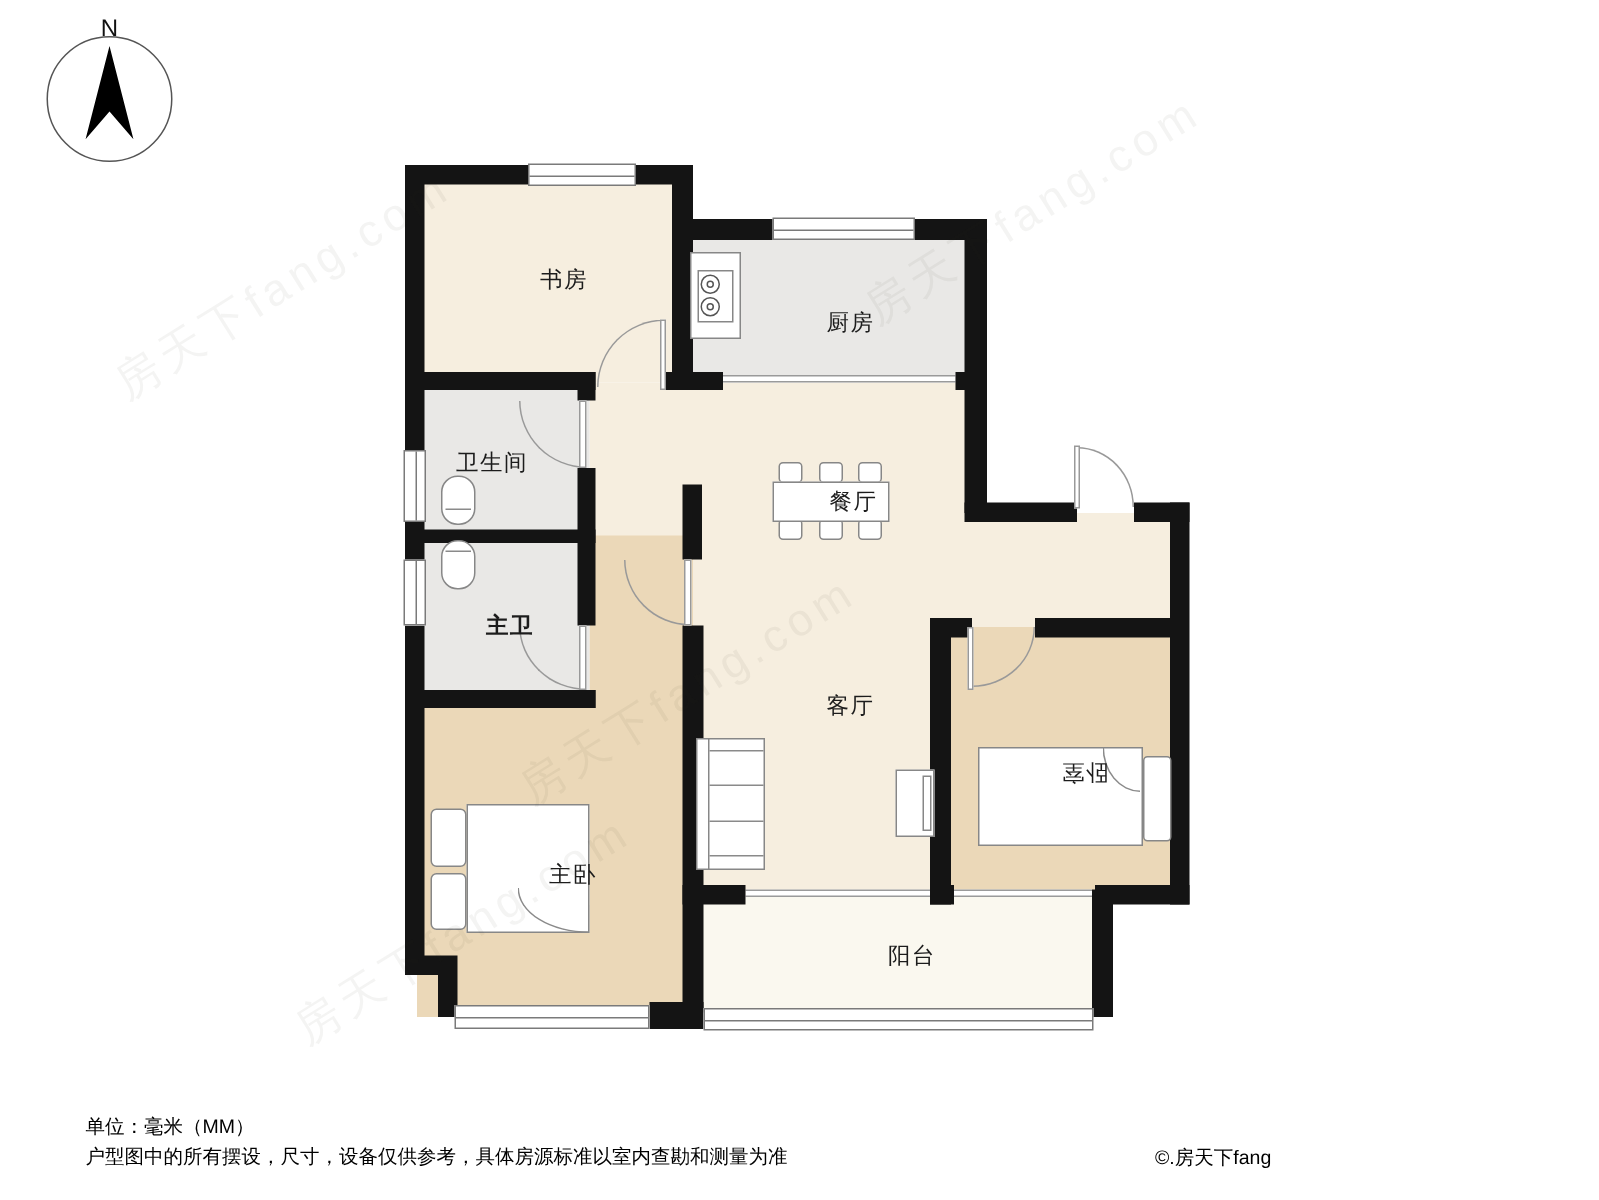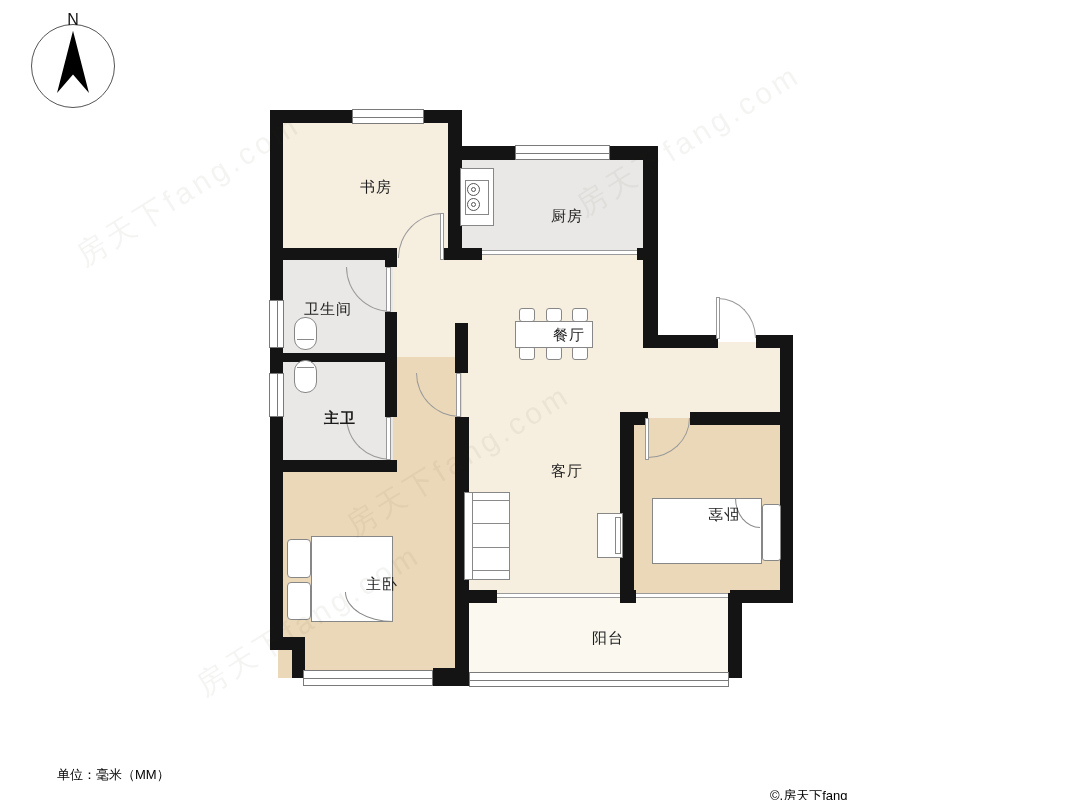--- a/index.html
+++ b/index.html
@@ -29,21 +29,21 @@
   .fold{position:absolute;border-left:1px solid #8a8a8a;border-bottom:1px solid #8a8a8a;border-bottom-left-radius:100%;box-sizing:border-box;z-index:14;background:transparent;}
   .chair{border-radius:3px;z-index:12;}
   .burner{position:absolute;width:11px;height:11px;border:1px solid #555;border-radius:50%;z-index:14;background:#fff;}
   .burner::after{content:"";position:absolute;left:3px;top:3px;width:3px;height:3px;border:1px solid #555;border-radius:50%;}
   .rlabel{position:absolute;font-size:15px;line-height:18px;color:#1c1c1c;text-align:center;z-index:20;letter-spacing:1px;white-space:nowrap;}
   .rot180{transform:rotate(180deg);}
   .wm{position:absolute;font-size:30px;color:rgba(60,50,40,0.055);transform:rotate(-32deg);z-index:25;white-space:nowrap;letter-spacing:4px;}
   #compass-circle{position:absolute;left:31px;top:24px;width:84px;height:84px;border:1px solid #555;border-radius:50%;box-sizing:border-box;z-index:20;background:#fff;}
   #compass-n{position:absolute;left:60px;top:11px;width:26px;text-align:center;font-size:16px;color:#111;z-index:21;background:transparent;}
   #compass-arrow{position:absolute;left:31px;top:24px;width:84px;height:84px;z-index:21;}
-  .foot{position:absolute;font-size:13px;color:#000;z-index:20;white-space:nowrap;margin-top:24px;}
+  .foot{position:absolute;font-size:13px;color:#000;z-index:20;white-space:nowrap;}
 </style>
 </head>
 <body>
 
 <div id="plan">
 
   <div class="fill f-cream" style="left:393px;top:255px;width:262px;height:345px;"></div>
   <div class="fill f-cream" style="left:650px;top:342px;width:136px;height:76px;"></div>
   <div class="fill f-tan" style="left:393px;top:357px;width:69px;height:111px;"></div>
   <div class="fill f-tan" style="left:278px;top:468px;width:184px;height:210px;"></div>
@@ -162,15 +162,16 @@
   <div class="wm" style="left:180px;top:600px;">房天下fang.com</div>
   <div class="wm" style="left:560px;top:120px;">房天下fang.com</div>
 
   <div id="compass-circle"></div>
   <svg id="compass-arrow" viewBox="0 0 100 100">
     <polygon points="50,8 69,82 50,60 31,82" fill="#000"></polygon>
   </svg>
   <div id="compass-n">N</div>
 
   <div class="foot" style="left:57px;top:742px;">单位：毫米（MM）</div>
+  <div class="foot" style="left:57px;top:762px;">户型图中的所有摆设，尺寸，设备仅供参考，具体房源标准以室内查勘和测量为准</div>
   <div class="foot" style="left:770px;top:763px;">©.房天下fang</div>
 
 </div>
 
 </body></html>

